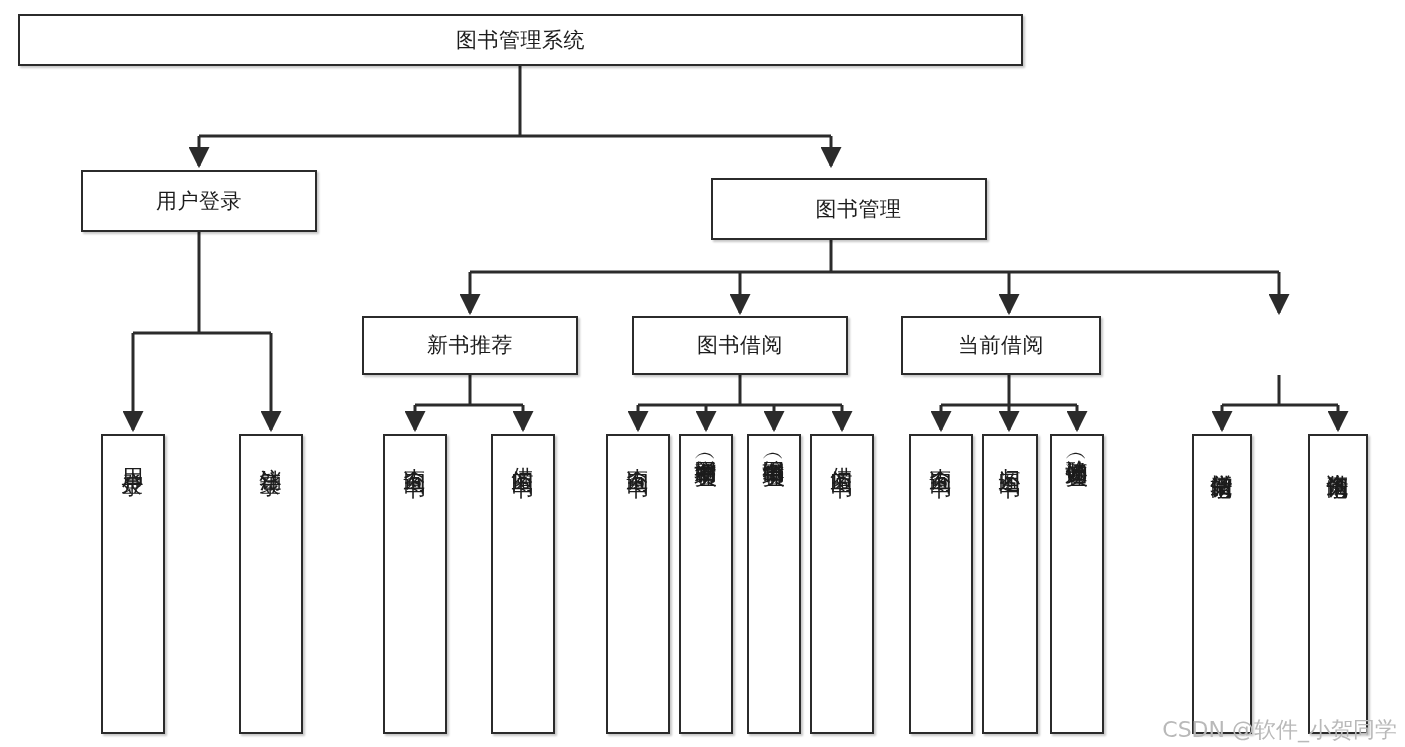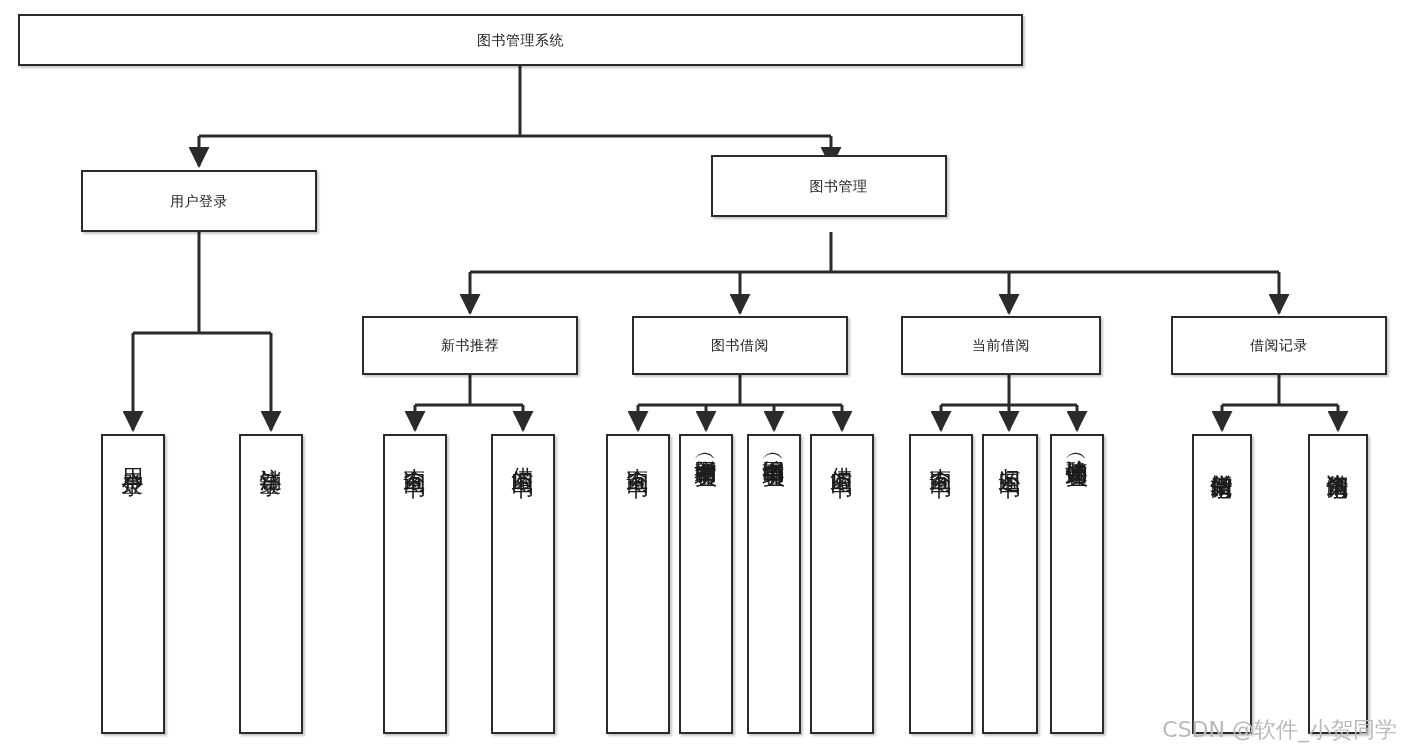--- a/index.html
+++ b/index.html
@@ -37,21 +37,21 @@
     justify-content: center;
     color: #1c1c1c;
     z-index: 2;
   }
   .node .label {
     text-align: center;
     line-height: 1.18;
     letter-spacing: 0.5px;
   }
   .node.horizontal .label {
-    font-size: 14px;
+    font-size: 21px;
   }
   .node.vertical {
     align-items: flex-start;
     justify-content: center;
     padding-top: 14px;
   }
   .node.vertical .label {
     writing-mode: vertical-rl;
     text-orientation: upright;
     font-size: 22px;
@@ -128,39 +128,36 @@
   </svg>
 
   <div class="node horizontal" style="left:18px; top:14px; width:1005px; height:52px;">
     <span class="label">图书管理系统</span>
   </div>
 
   <div class="node horizontal" style="left:81px; top:170px; width:236px; height:62px;">
     <span class="label">用户登录</span>
   </div>
 
-  <div class="node horizontal" style="left:711px; top:155px; width:236px; height:62px;padding-left:19px;">
+  <div class="node horizontal" style="left:711px; top:178px; width:276px; height:62px;padding-left:19px;">
     <span class="label">图书管理</span>
   </div>
 
   <div class="node horizontal" style="left:362px; top:316px; width:216px; height:59px;">
     <span class="label">新书推荐</span>
   </div>
 
   <div class="node horizontal" style="left:632px; top:316px; width:216px; height:59px;">
     <span class="label">图书借阅</span>
   </div>
 
   <div class="node horizontal" style="left:901px; top:316px; width:200px; height:59px;">
     <span class="label">当前借阅</span>
   </div>
 
-  <div class="node horizontal" style="left:1171px; top:316px; width:216px; height:59px;">
-    <span class="label">借阅记录</span>
-  </div>
 
   <div class="node vertical" style="left:101px; top:434px; width:64px; height:300px;">
     <span class="label">用户登录</span>
   </div>
 
   <div class="node vertical" style="left:239px; top:434px; width:64px; height:300px;">
     <span class="label">注销登录</span>
   </div>
 
   <div class="node vertical" style="left:383px; top:434px; width:64px; height:300px;">

